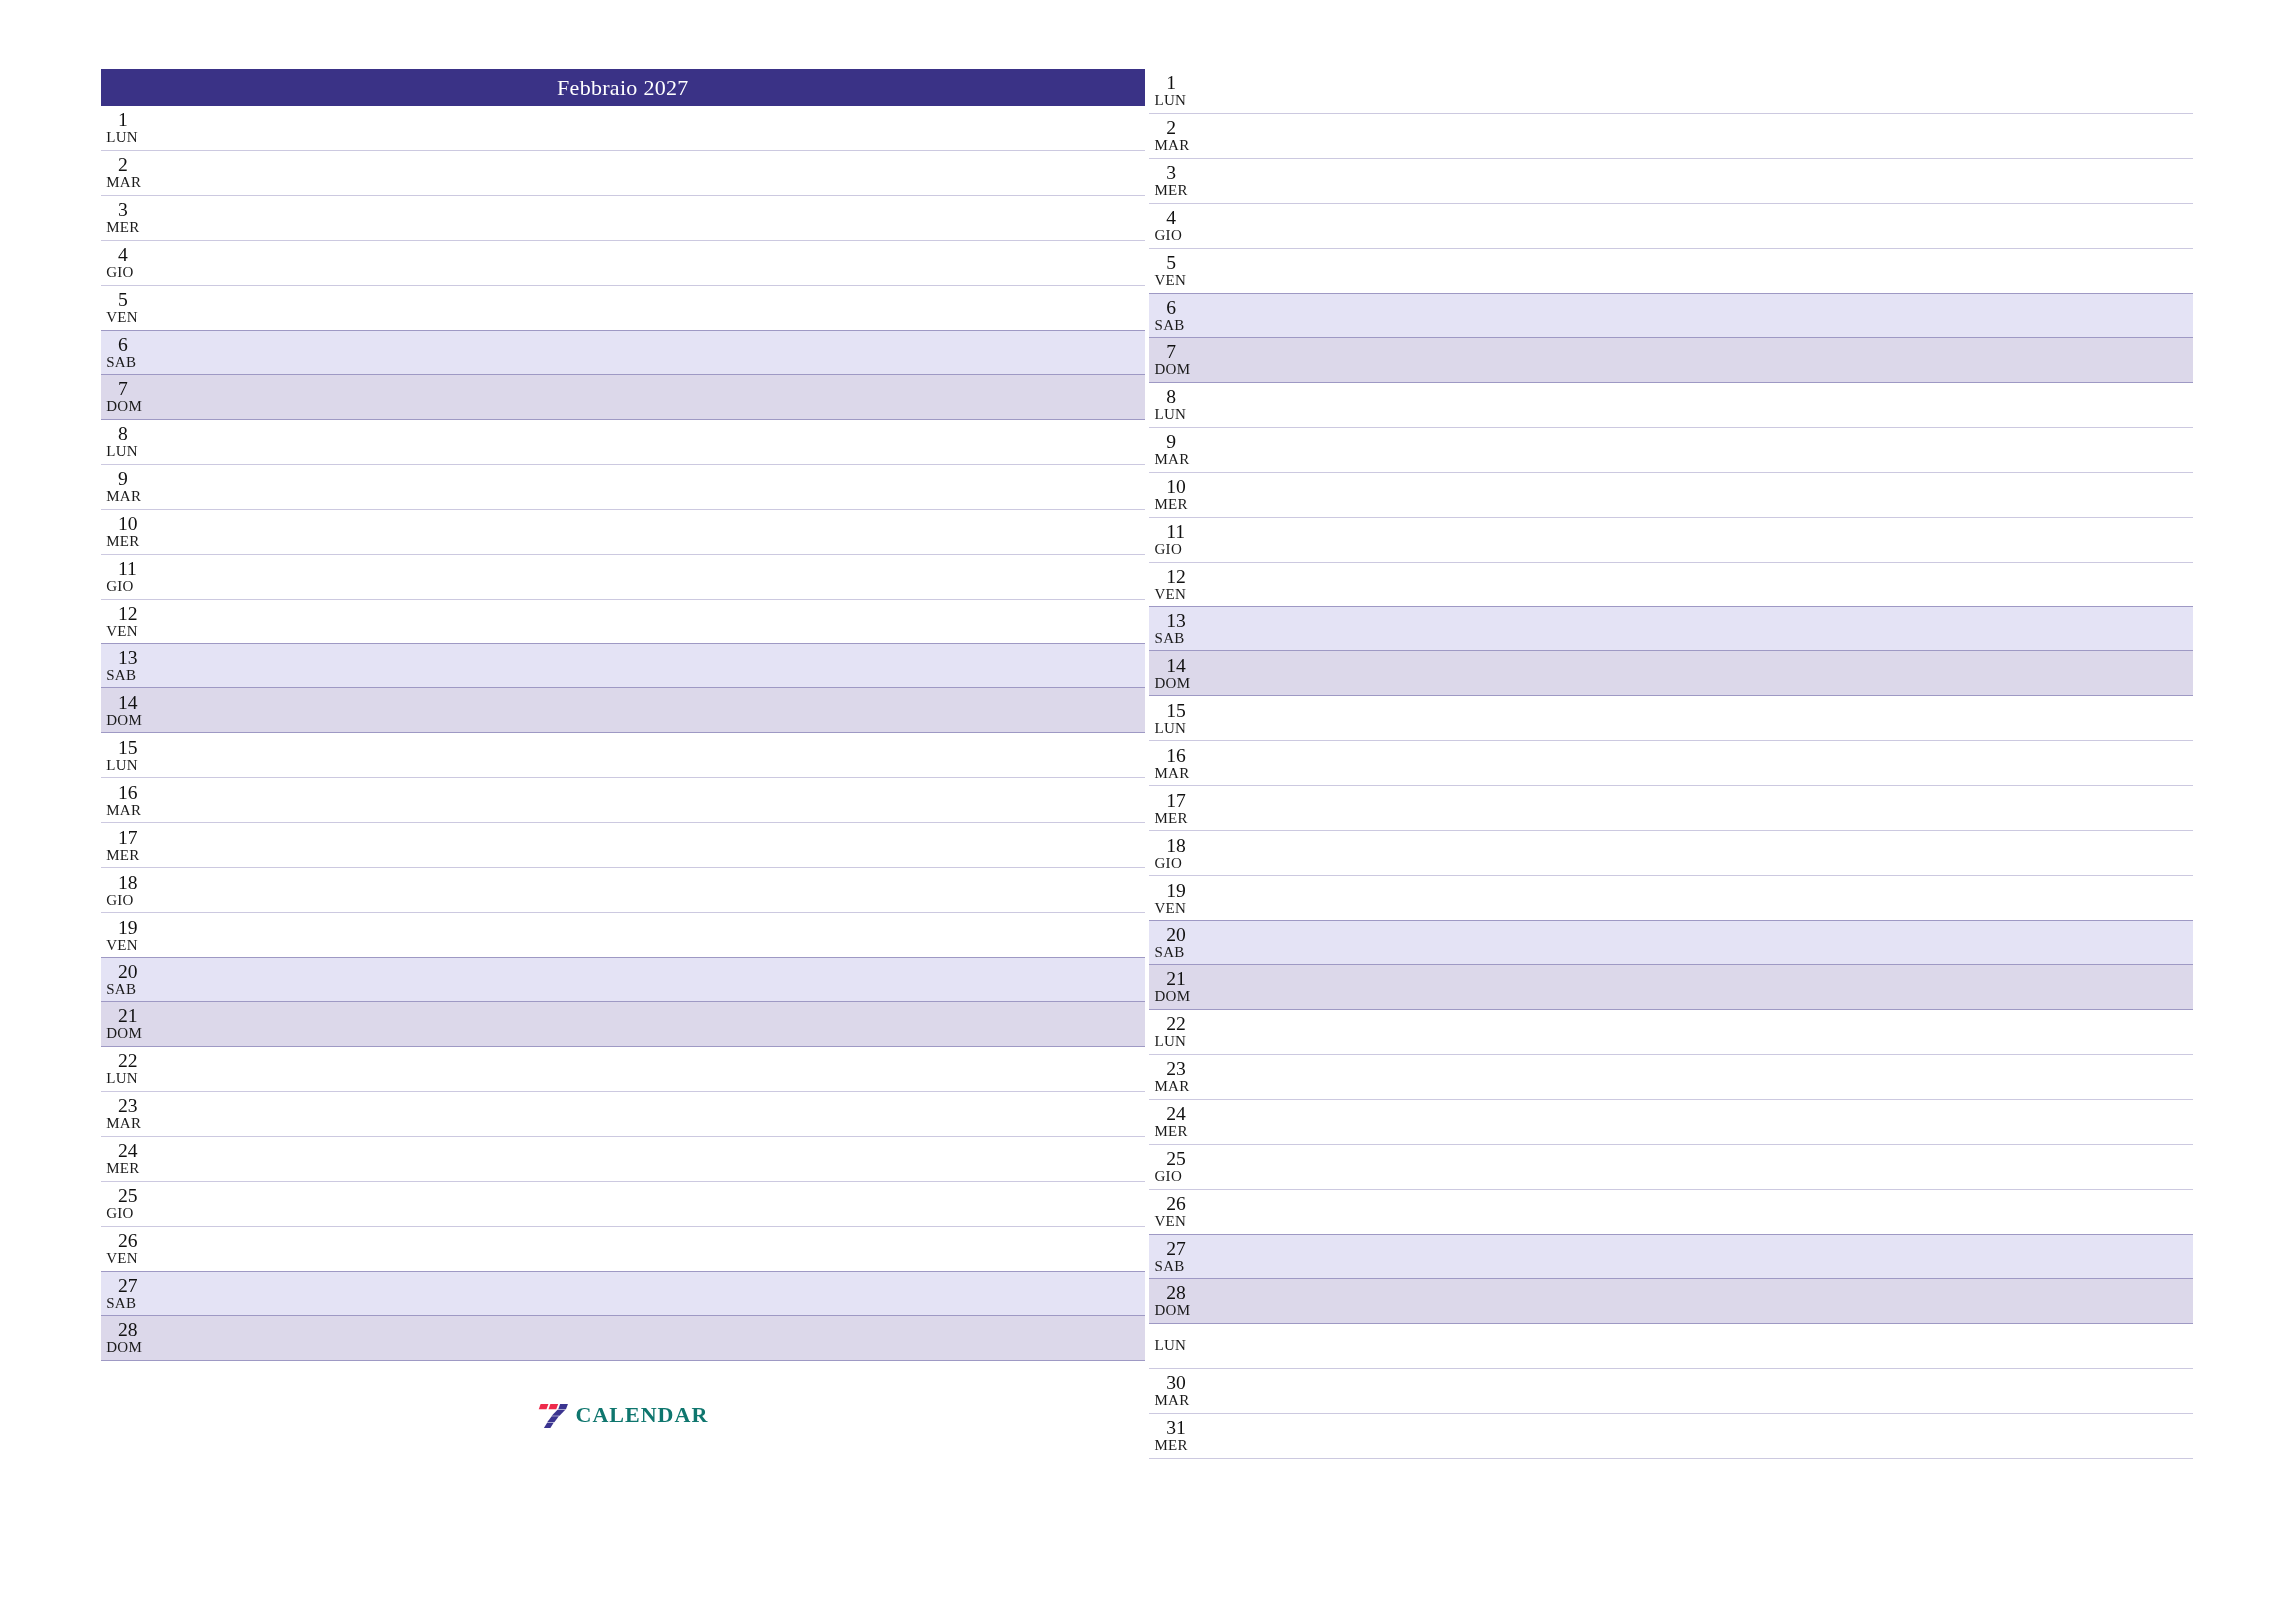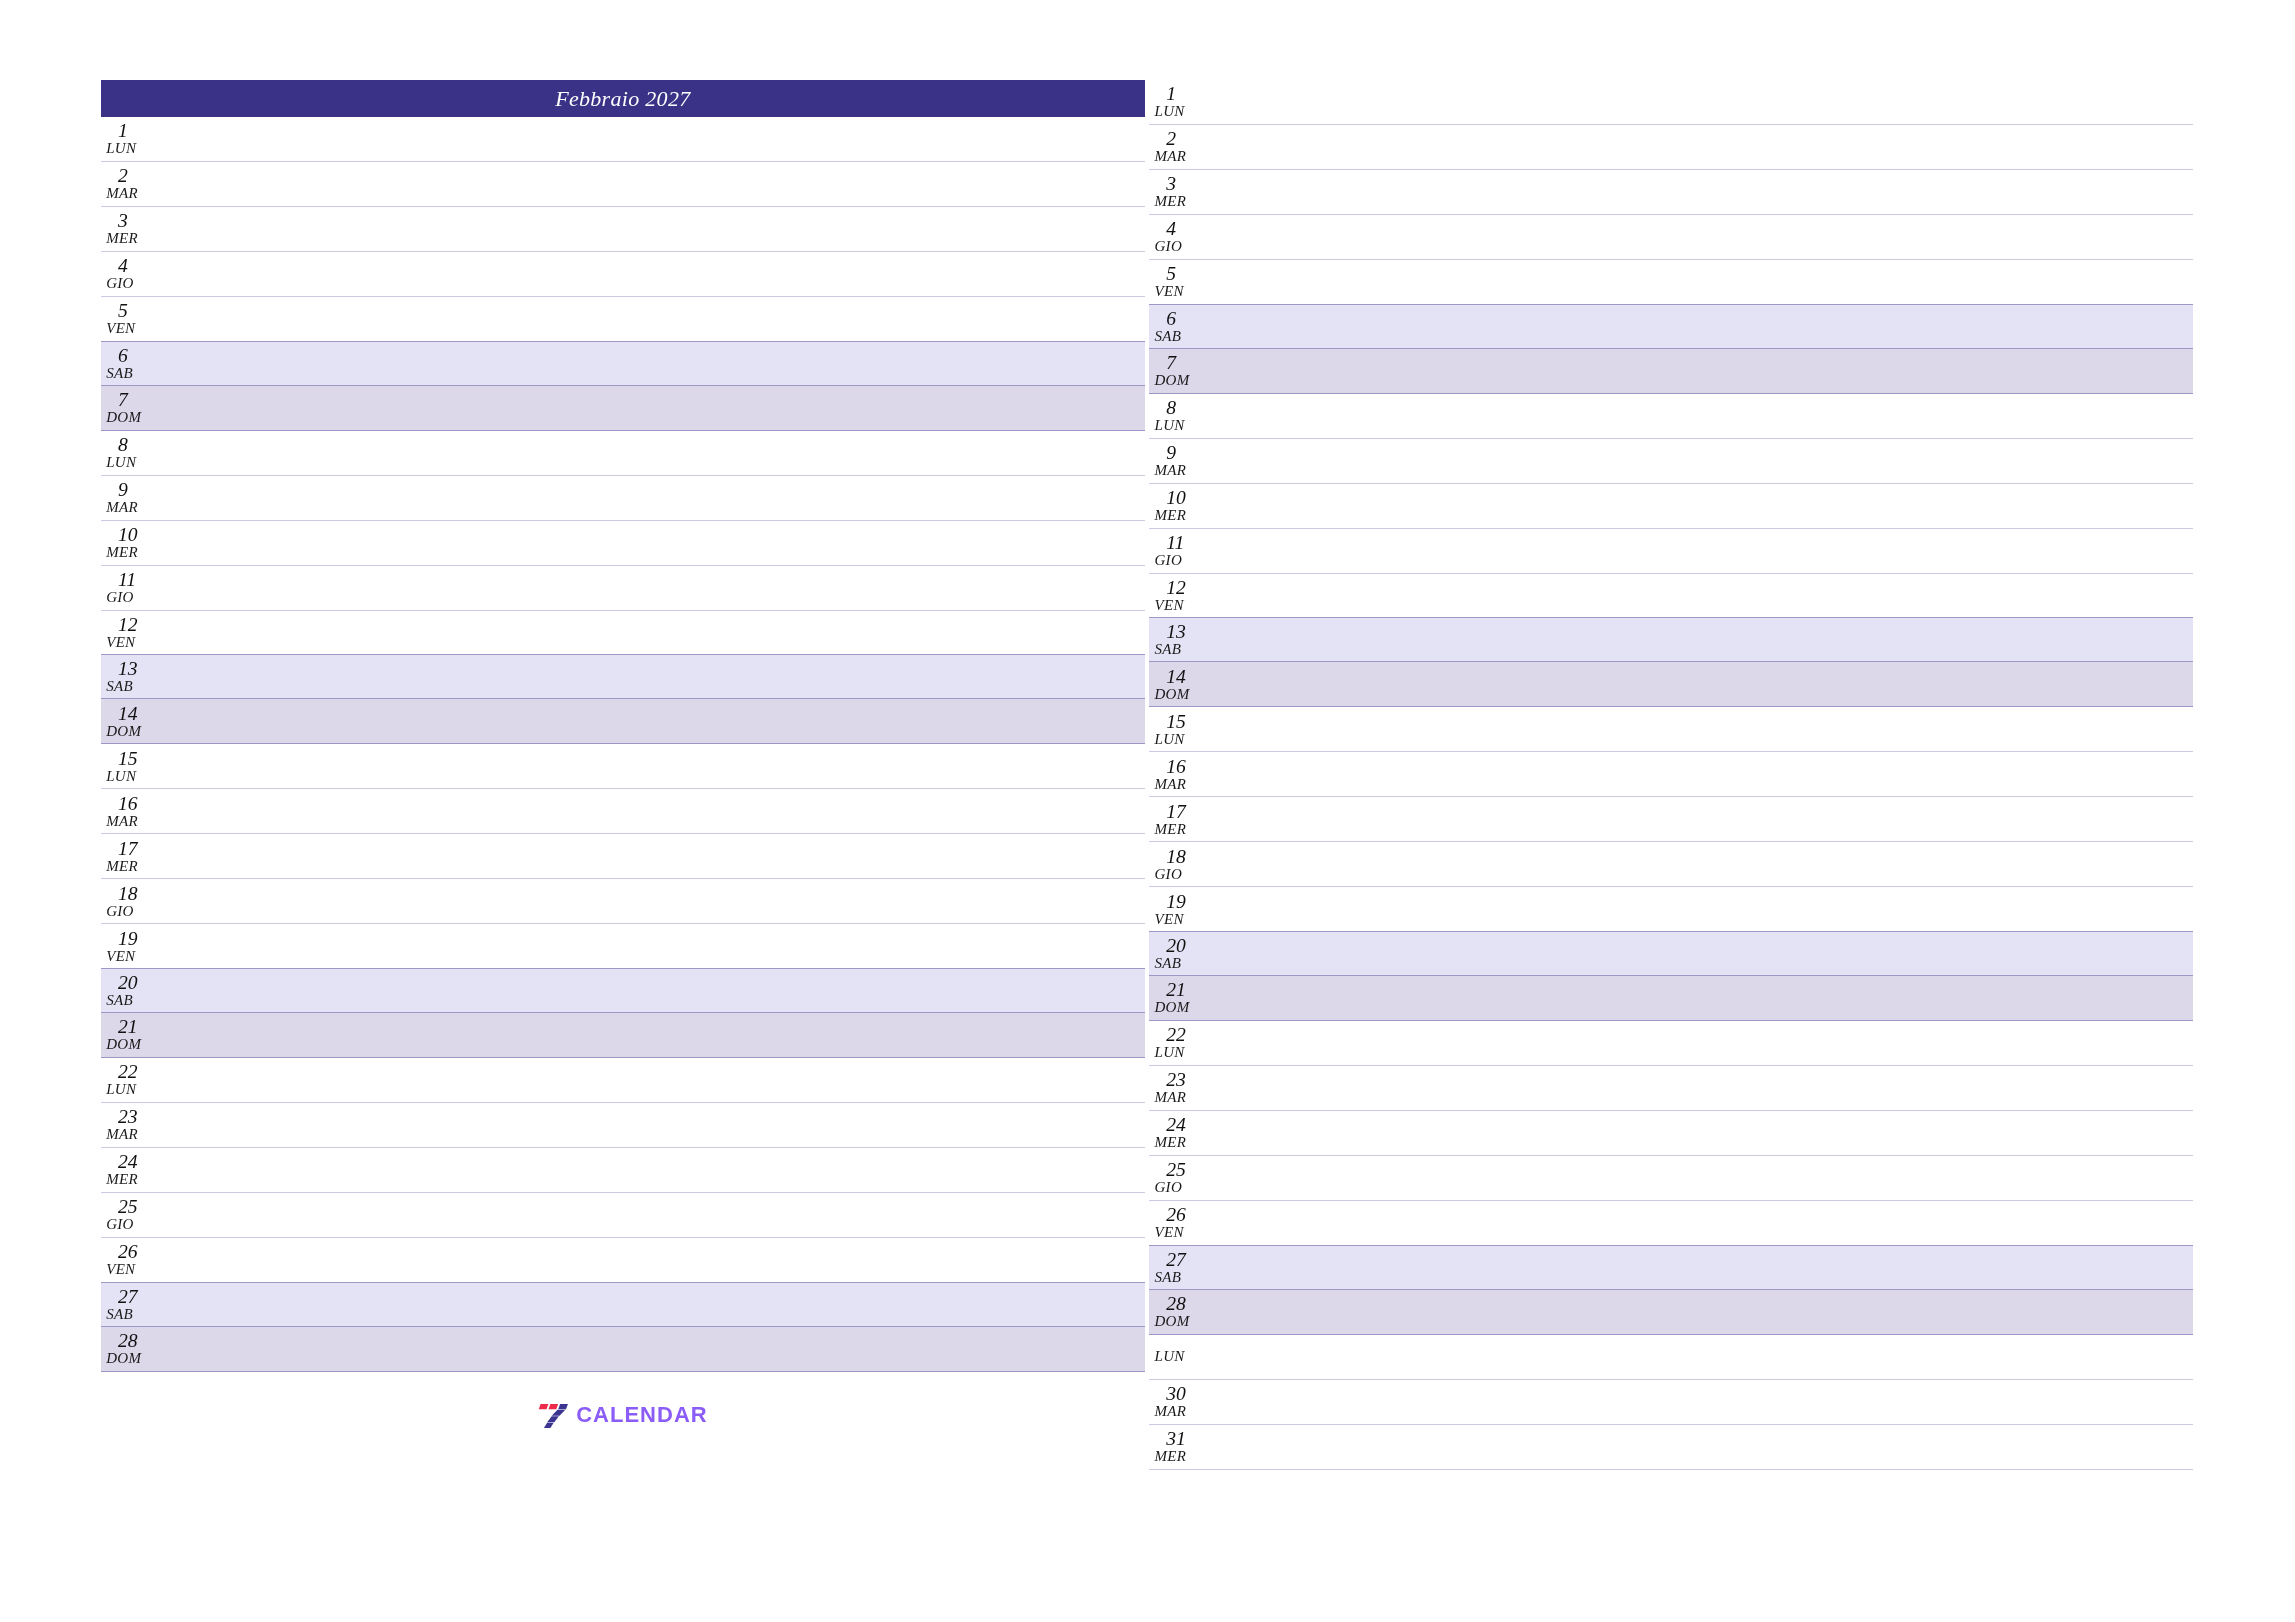--- a/index.html
+++ b/index.html
@@ -12,26 +12,25 @@
     width: 2295px;
     height: 1623px;
     font-family: "Liberation Serif", "DejaVu Serif", serif;
     position: relative;
     overflow: hidden;
   }
 
   .page {
     position: absolute;
     left: 101px;
-    top: 80px;
+    top: 69px;
     width: 2092px;
     height: 1466px;
     display: flex;
     gap: 4.6px;
-    font-style: italic;
   }
 
   .month-col {
     width: 1044px;
     display: flex;
     flex-direction: column;
   }
 
   .month-header {
     height: 37px;
@@ -105,25 +104,25 @@
     align-items: center;
     justify-content: center;
     gap: 7.9px;
   }
   .logo-mark {
     width: 30px;
     height: 26px;
     display: block;
   }
   .logo-text {
-    font-family: Liberation Sans, sans-serif;
+    font-family: Liberation Serif, serif;
     font-weight: bold;
     font-size: 22px;
     letter-spacing: 1px;
-    color: #8b5cf6;
+    color: #0f766e;
     line-height: 1;
   }
 </style>
 </head>
 <body>
 
 <div class="page">
 
   <div class="month-col">
     <div class="month-header">Febbraio 2027</div>

